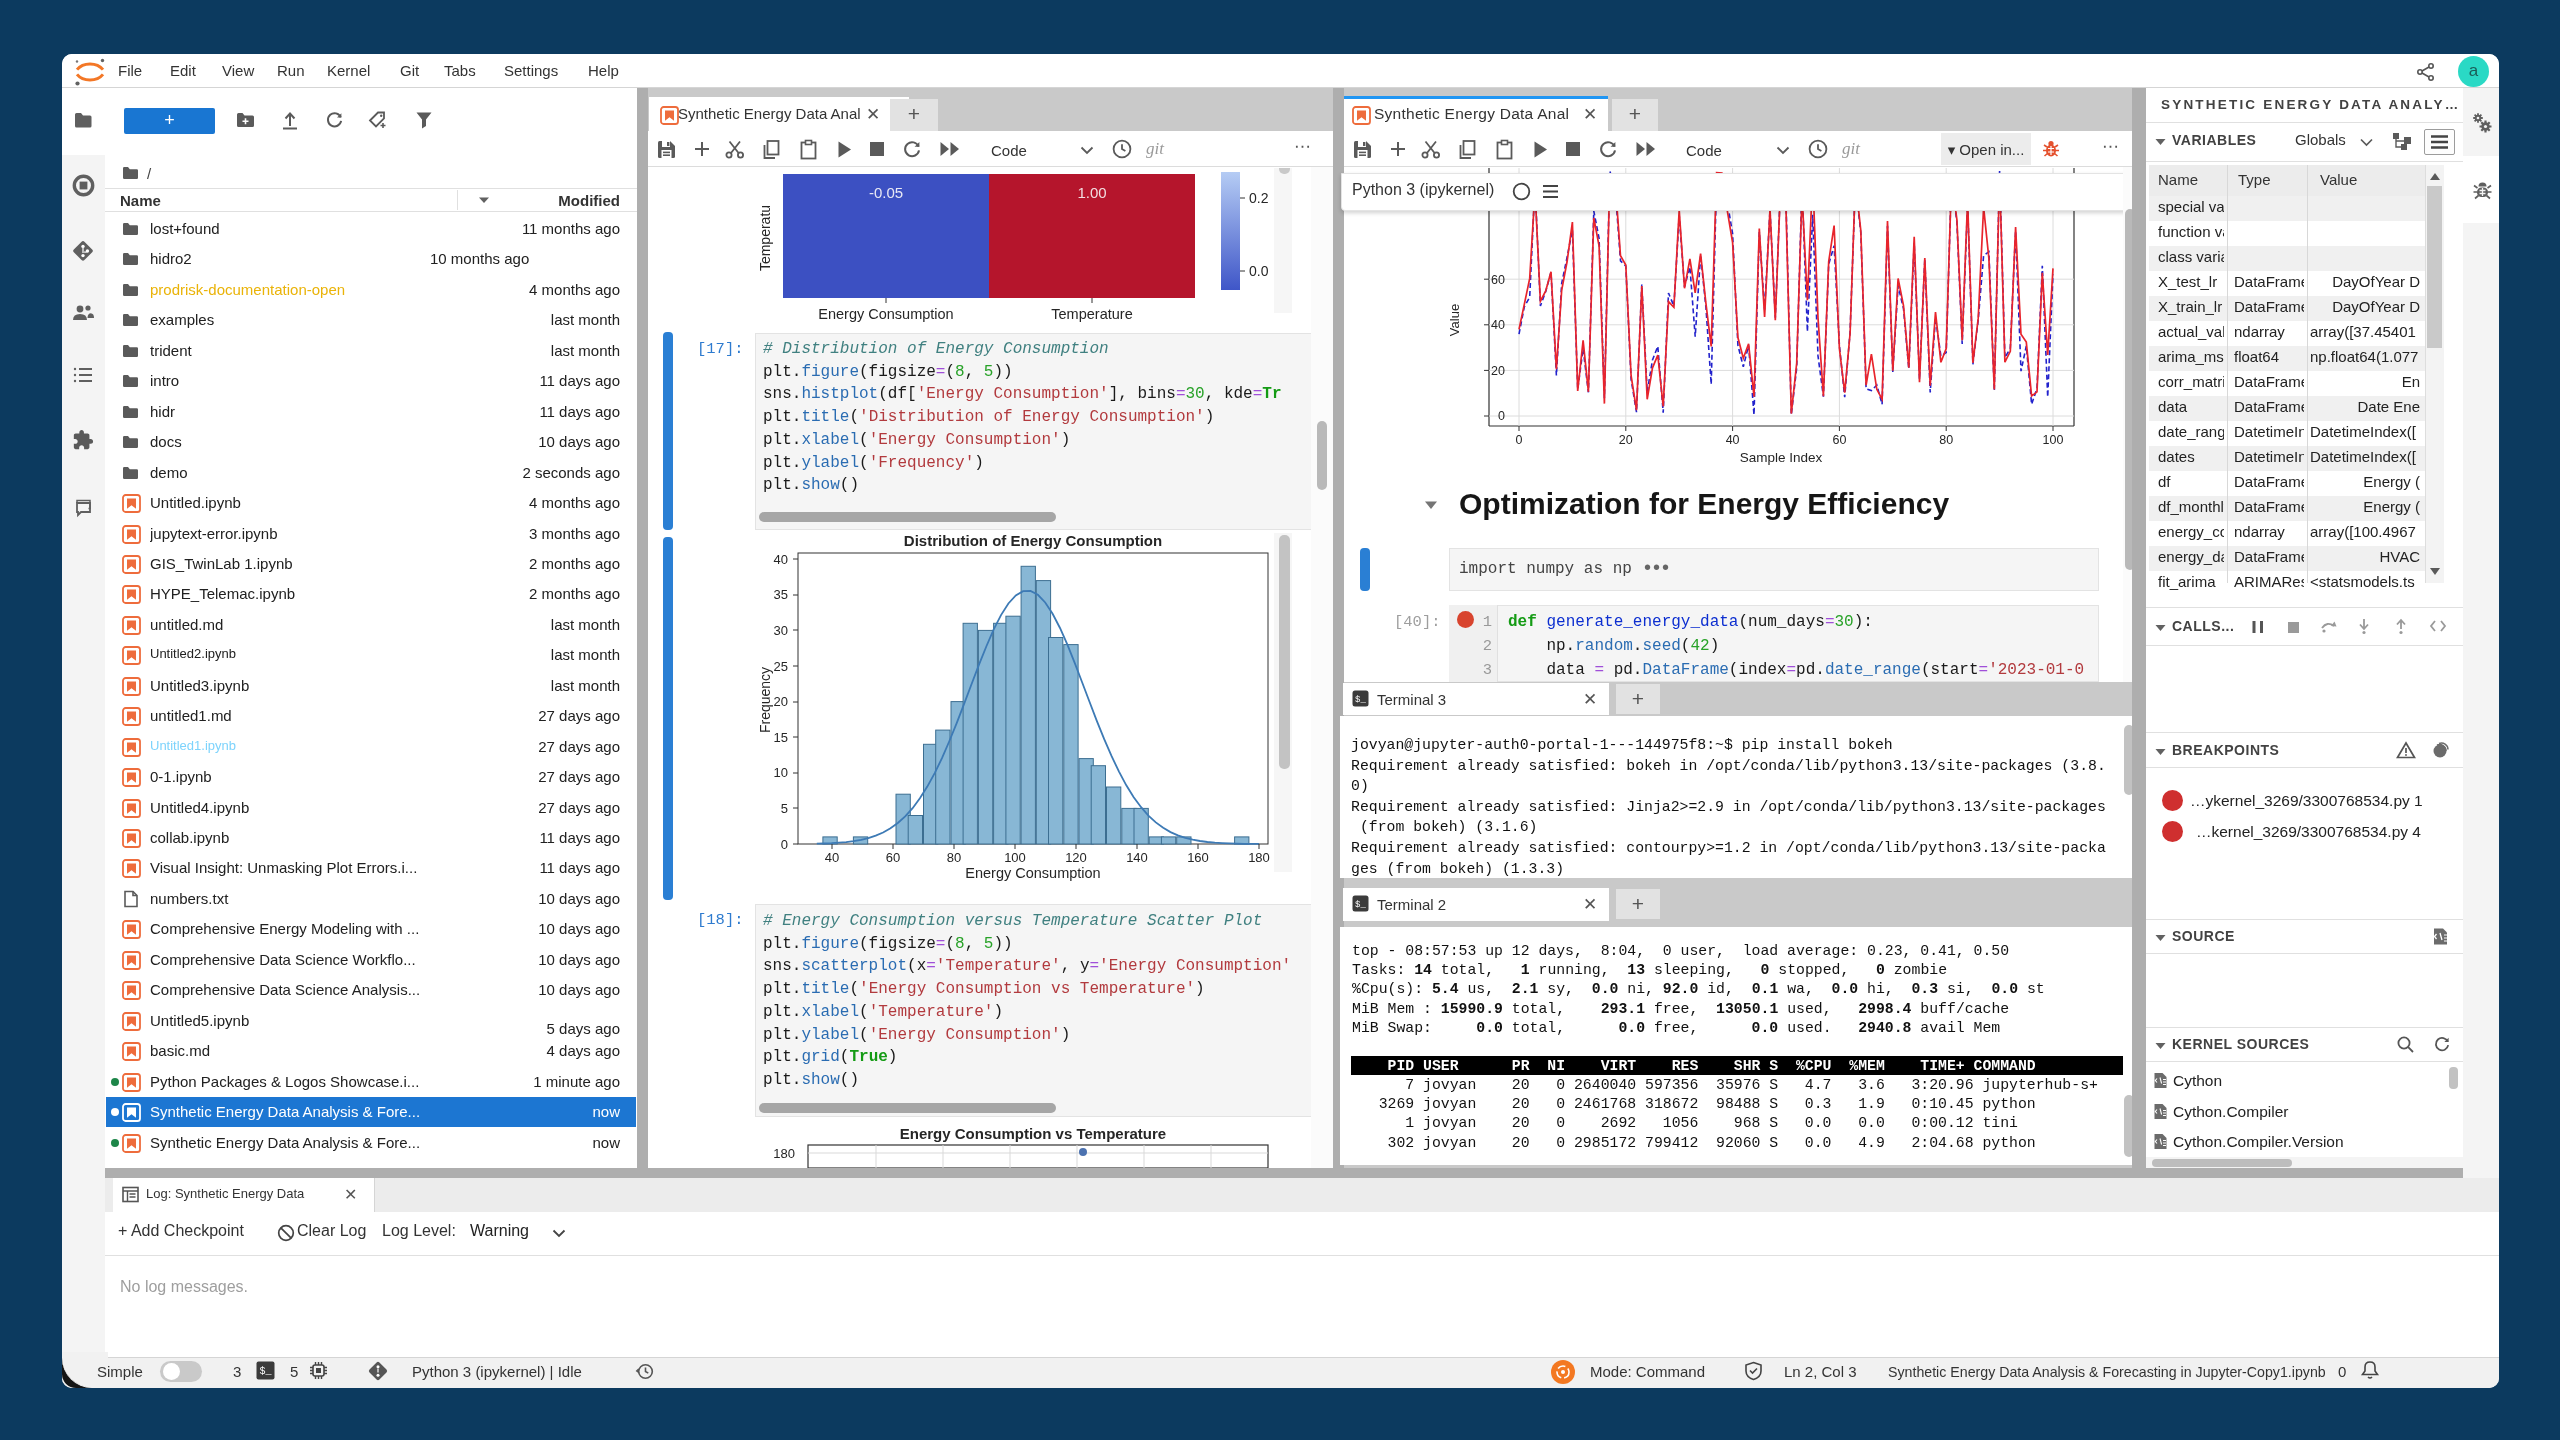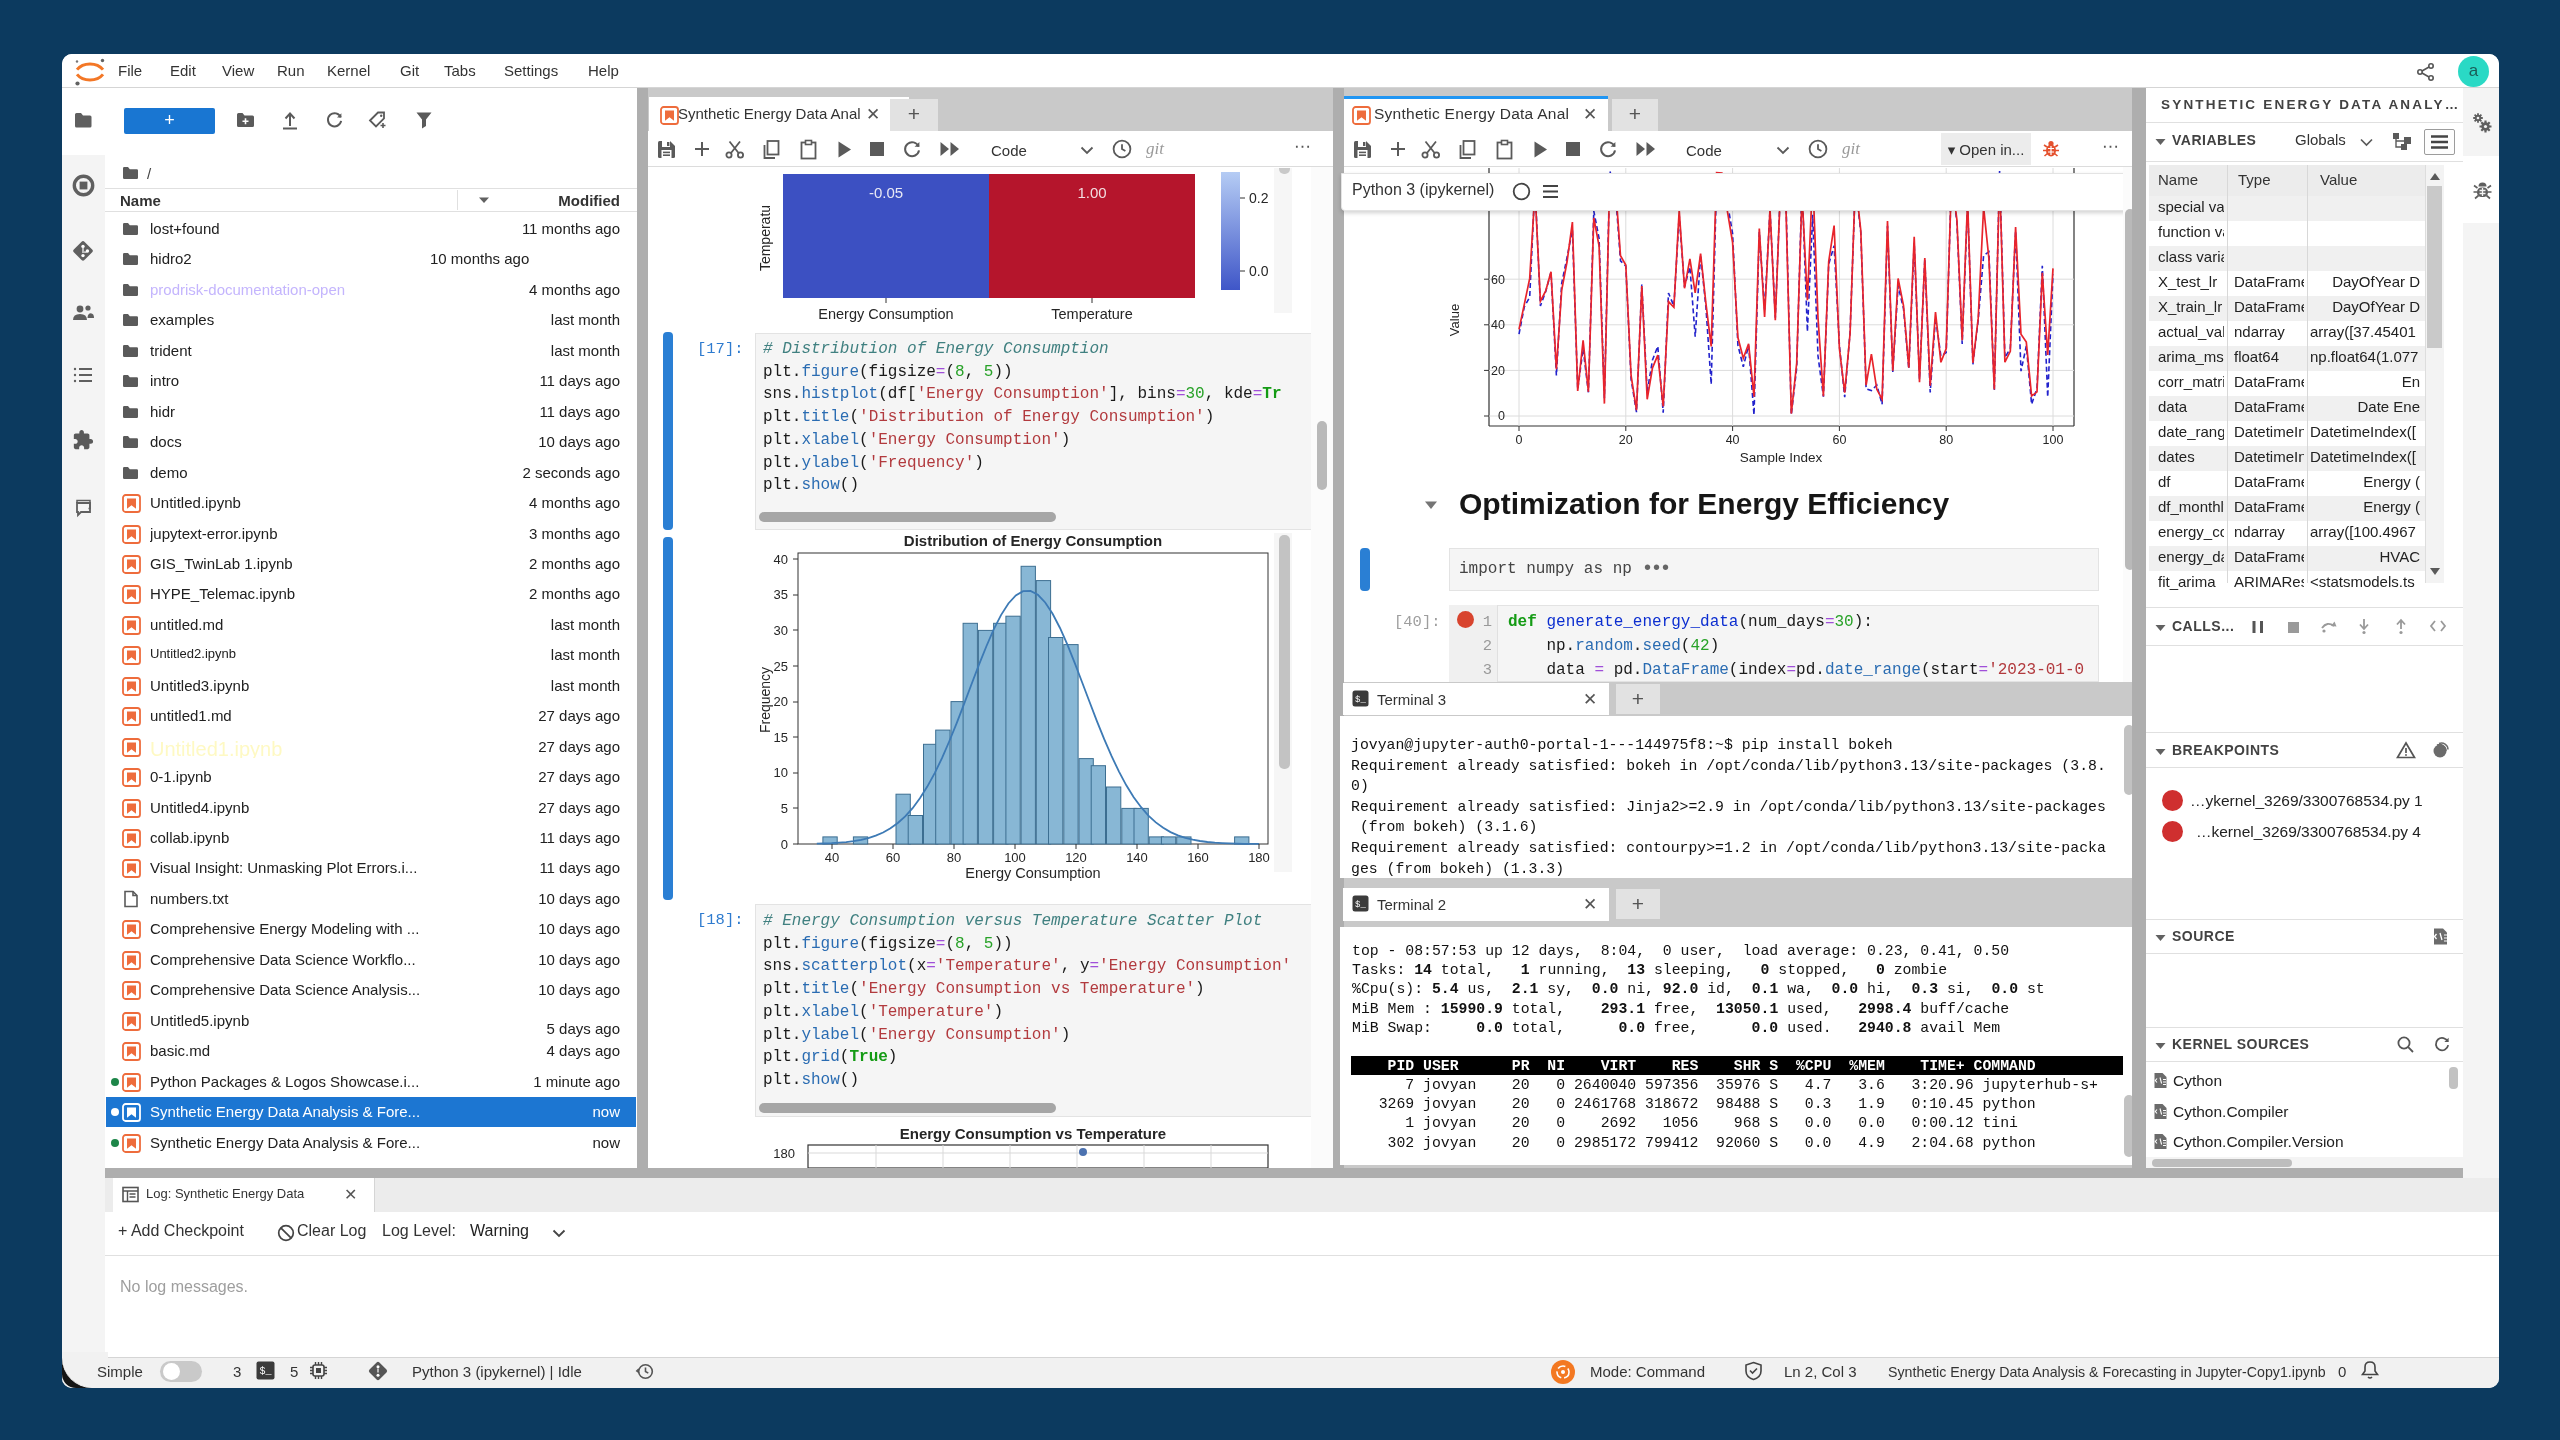--- a/index.html
+++ b/index.html
@@ -115,21 +115,21 @@
 <div style="left:150px;top:220.0px;width:300px;height:20px;font-size:15px;color:#212121;white-space:nowrap;overflow:hidden;">lost+found</div>
 <div style="left:430px;top:220.0px;width:190px;height:20px;font-size:15px;color:#212121;text-align:right;">11 months ago</div>
 <svg style="left:122px;top:252.45px;" width="18" height="15" viewBox="0 0 18 15">
     <path d="M1 2.2 Q1 1 2.2 1 H6 l1.8 2.2 h7 Q16 3.2 16 4.4 v7.4 Q16 13 14.8 13 H2.2 Q1 13 1 11.8z" fill="#5a5a5a"></path>
   </svg>
 <div style="left:150px;top:250.45px;width:300px;height:20px;font-size:15px;color:#212121;white-space:nowrap;overflow:hidden;">hidro2</div>
 <div style="left:430px;top:250.45px;width:190px;height:20px;font-size:15px;color:#212121;text-align:left;">10 months ago</div>
 <svg style="left:122px;top:282.9px;" width="18" height="15" viewBox="0 0 18 15">
     <path d="M1 2.2 Q1 1 2.2 1 H6 l1.8 2.2 h7 Q16 3.2 16 4.4 v7.4 Q16 13 14.8 13 H2.2 Q1 13 1 11.8z" fill="#5a5a5a"></path>
   </svg>
-<div style="left:150px;top:280.9px;width:300px;height:20px;font-size:15px;color:#c4b5fd;white-space:nowrap;overflow:hidden;">prodrisk-documentation-open</div>
+<div style="left:150px;top:280.9px;width:300px;height:20px;font-size:15px;color:#eab308;white-space:nowrap;overflow:hidden;">prodrisk-documentation-open</div>
 <div style="left:430px;top:280.9px;width:190px;height:20px;font-size:15px;color:#212121;text-align:right;">4 months ago</div>
 <svg style="left:122px;top:313.35px;" width="18" height="15" viewBox="0 0 18 15">
     <path d="M1 2.2 Q1 1 2.2 1 H6 l1.8 2.2 h7 Q16 3.2 16 4.4 v7.4 Q16 13 14.8 13 H2.2 Q1 13 1 11.8z" fill="#5a5a5a"></path>
   </svg>
 <div style="left:150px;top:311.35px;width:300px;height:20px;font-size:15px;color:#212121;white-space:nowrap;overflow:hidden;">examples</div>
 <div style="left:430px;top:311.35px;width:190px;height:20px;font-size:15px;color:#212121;text-align:right;">last month</div>
 <svg style="left:122px;top:343.8px;" width="18" height="15" viewBox="0 0 18 15">
     <path d="M1 2.2 Q1 1 2.2 1 H6 l1.8 2.2 h7 Q16 3.2 16 4.4 v7.4 Q16 13 14.8 13 H2.2 Q1 13 1 11.8z" fill="#5a5a5a"></path>
   </svg>
 <div style="left:150px;top:341.8px;width:300px;height:20px;font-size:15px;color:#212121;white-space:nowrap;overflow:hidden;">trident</div>
@@ -199,21 +199,21 @@
 <svg style="left:122px;top:707.2px;" width="19" height="19" viewBox="0 0 19 19">
     <rect x="1" y="1" width="17" height="17" rx="2.6" fill="none" stroke="#ee6c3c" stroke-width="1.8"></rect>
     <path d="M5 4.4 h9 v10.3 l-4.5 -3.4 l-4.5 3.4z" fill="#ee6c3c"></path>
   </svg>
 <div style="left:150px;top:707.2px;width:300px;height:20px;font-size:15px;color:#212121;white-space:nowrap;overflow:hidden;">untitled1.md</div>
 <div style="left:430px;top:707.2px;width:190px;height:20px;font-size:15px;color:#212121;text-align:right;">27 days ago</div>
 <svg style="left:122px;top:737.65px;" width="19" height="19" viewBox="0 0 19 19">
     <rect x="1" y="1" width="17" height="17" rx="2.6" fill="none" stroke="#ee6c3c" stroke-width="1.8"></rect>
     <path d="M5 4.4 h9 v10.3 l-4.5 -3.4 l-4.5 3.4z" fill="#ee6c3c"></path>
   </svg>
-<div style="left:150px;top:737.65px;width:300px;height:20px;font-size:20px;color:#fef9c3;white-space:nowrap;overflow:hidden;">Untitled1.ipynb</div>
+<div style="left:150px;top:737.65px;width:300px;height:20px;font-size:13px;color:#7dd3fc;white-space:nowrap;overflow:hidden;">Untitled1.ipynb</div>
 <div style="left:430px;top:737.65px;width:190px;height:20px;font-size:15px;color:#212121;text-align:right;">27 days ago</div>
 <svg style="left:122px;top:768.1px;" width="19" height="19" viewBox="0 0 19 19">
     <rect x="1" y="1" width="17" height="17" rx="2.6" fill="none" stroke="#ee6c3c" stroke-width="1.8"></rect>
     <path d="M5 4.4 h9 v10.3 l-4.5 -3.4 l-4.5 3.4z" fill="#ee6c3c"></path>
   </svg>
 <div style="left:150px;top:768.1px;width:300px;height:20px;font-size:15px;color:#212121;white-space:nowrap;overflow:hidden;">0-1.ipynb</div>
 <div style="left:430px;top:768.1px;width:190px;height:20px;font-size:15px;color:#212121;text-align:right;">27 days ago</div>
 <svg style="left:122px;top:798.55px;" width="19" height="19" viewBox="0 0 19 19">
     <rect x="1" y="1" width="17" height="17" rx="2.6" fill="none" stroke="#ee6c3c" stroke-width="1.8"></rect>
     <path d="M5 4.4 h9 v10.3 l-4.5 -3.4 l-4.5 3.4z" fill="#ee6c3c"></path>

